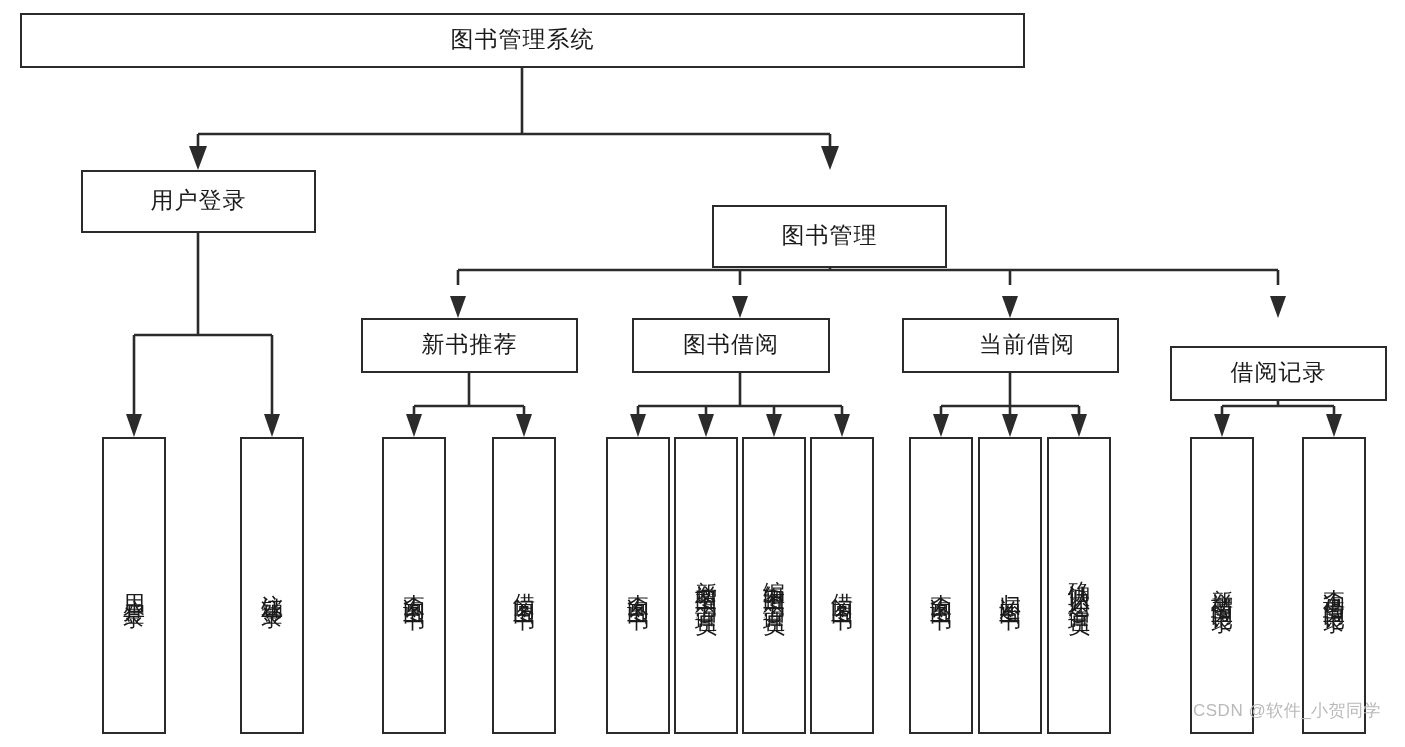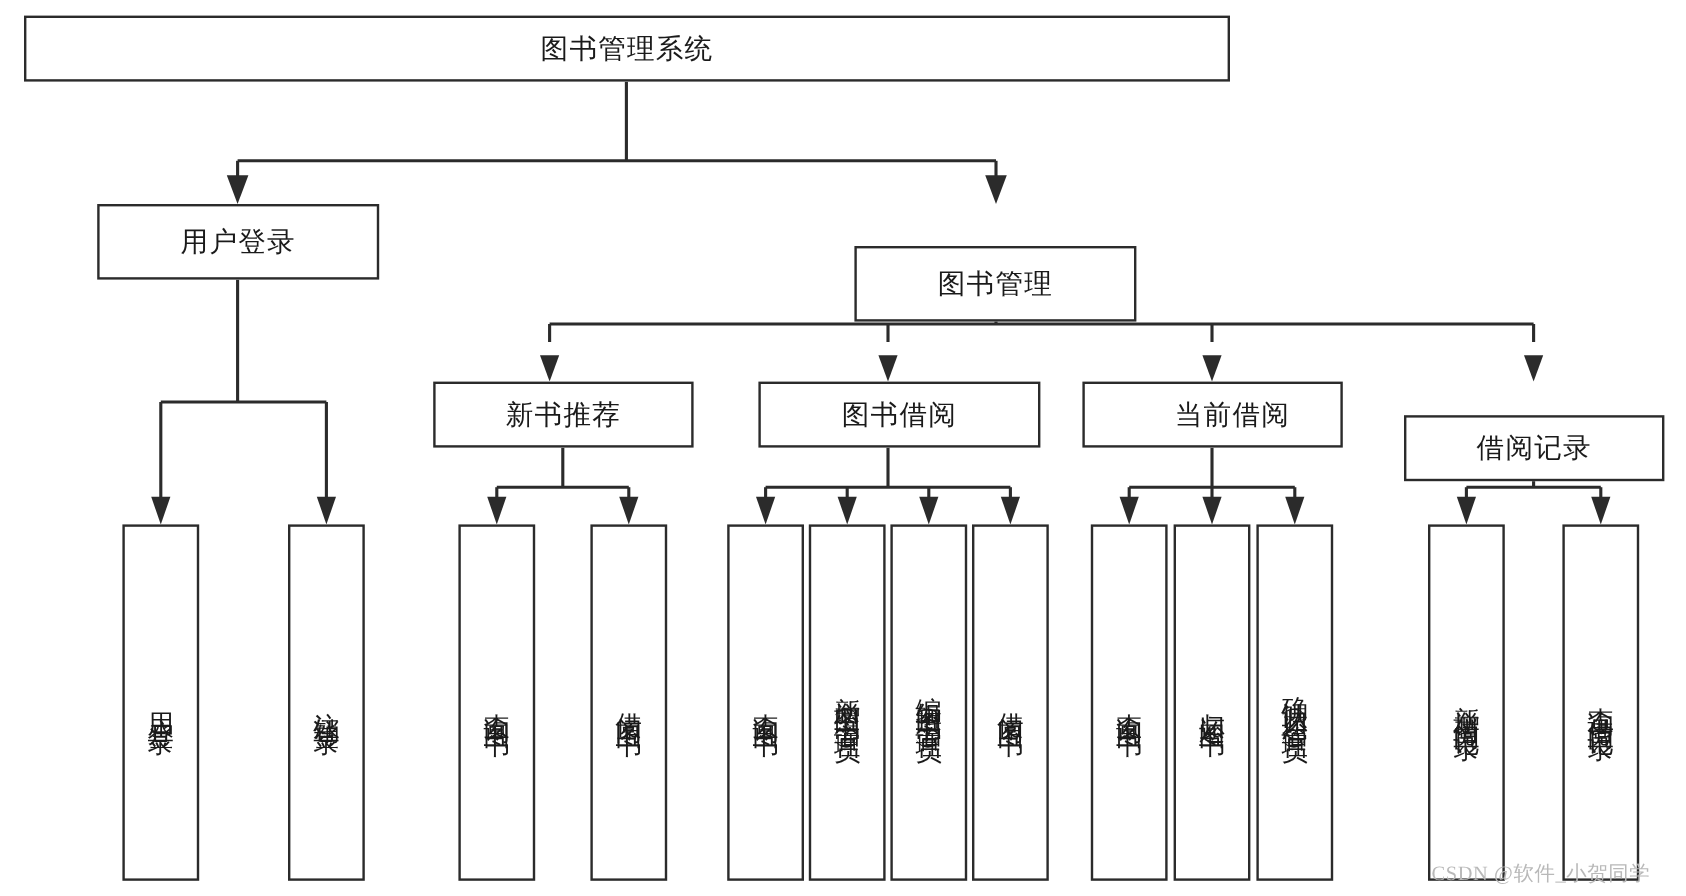--- a/index.html
+++ b/index.html
@@ -32,20 +32,21 @@
     border: 2px solid #2b2b2b;
     display: flex;
     align-items: center;
     justify-content: center;
     overflow: hidden;
   }
   .node .label {
     color: #1a1a1a;
     text-align: center;
     line-height: 1.08;
+    font-family: Liberation Serif, serif;
   }
   .node.horiz .label {
     font-size: 23px;
     letter-spacing: 1px;
   }
   .node.vert {
     align-items: center;
     justify-content: center;
   }
   .node.vert .label {
@@ -149,21 +150,21 @@
   <div class="node horiz" style="left:81px; top:170px; width:235px; height:63px;">
     <span class="label">用户登录</span>
   </div>
   <div class="node horiz" style="left:712px; top:170px; width:235px; height:63px;margin-top:35px;">
     <span class="label">图书管理</span>
   </div>
 
   <div class="node horiz" style="left:361px; top:318px; width:217px; height:55px;justify-content:center;">
     <span class="label">新书推荐</span>
   </div>
-  <div class="node horiz" style="left:632px; top:318px; width:235px; height:55px;">
+  <div class="node horiz" style="left:632px; top:318px; width:198px; height:55px;">
     <span class="label">图书借阅</span>
   </div>
   <div class="node horiz" style="left:902px; top:318px; width:217px; height:55px;padding-left:33px;">
     <span class="label">当前借阅</span>
   </div>
   <div class="node horiz" style="left:1170px; top:318px; width:217px; height:55px;margin-top:28px;">
     <span class="label">借阅记录</span>
   </div>
 
   <div class="node vert" style="left:102px; top:437px; width:64px; height:297px;">
@@ -203,15 +204,15 @@
     <span class="label">确认归还（管理员）</span>
   </div>
 
   <div class="node vert" style="left:1190px; top:437px; width:64px; height:297px;">
     <span class="label">新增借阅记录</span>
   </div>
   <div class="node vert" style="left:1302px; top:437px; width:64px; height:297px;">
     <span class="label">查询借阅记录</span>
   </div>
 
-  <div id="watermark" style="left:1193px; top:716px;font-family:Liberation Serif, serif;">CSDN @软件_小贺同学</div>
+  <div id="watermark" style="left:1193px; top:699px;">CSDN @软件_小贺同学</div>
 
 </div>
 
 </body></html>

